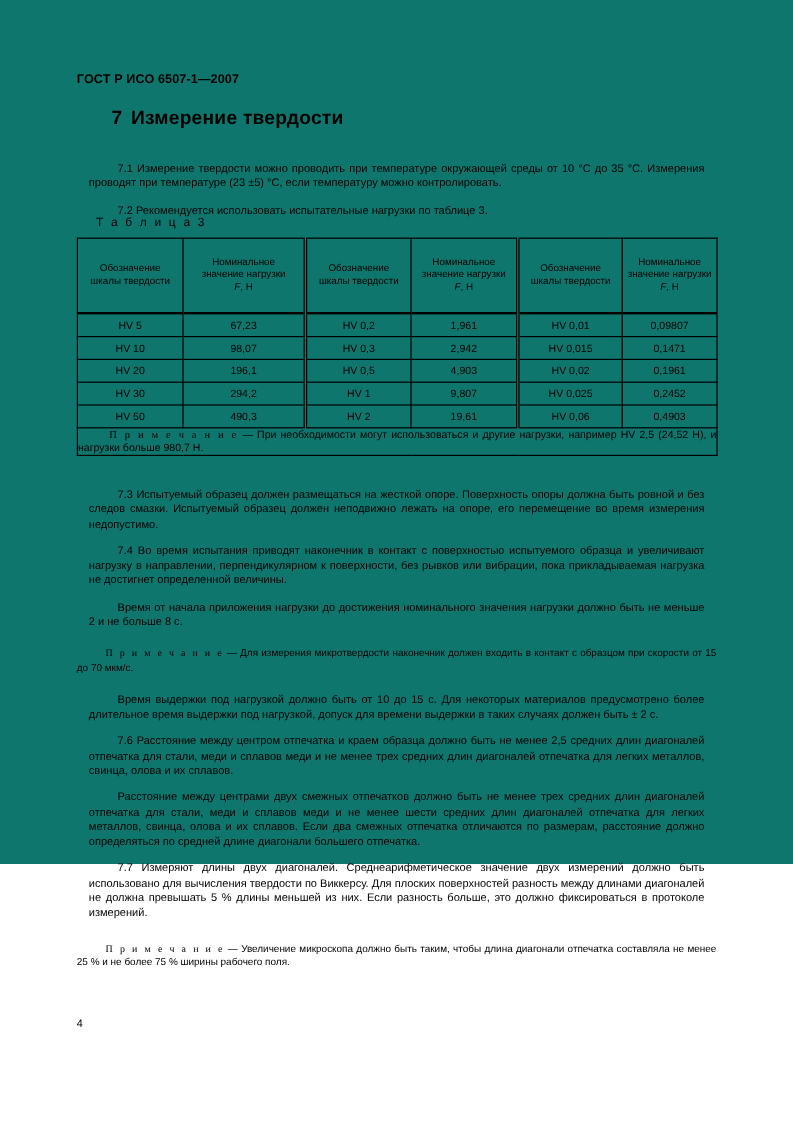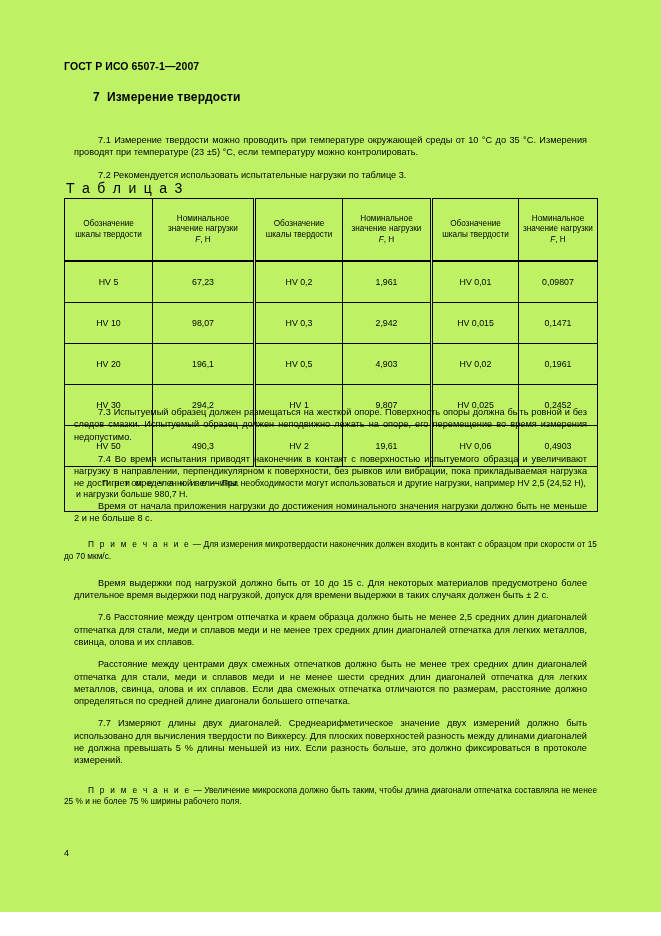--- a/index.html
+++ b/index.html
@@ -13,41 +13,41 @@
     font-family: "Liberation Sans", sans-serif;
     color: #000000;
     position: relative;
     overflow: hidden;
   }
   .page {
     position: absolute;
     left: 0;
     top: 0;
     width: 661px;
-    height: 912px;
-    background: #bef264;
+    height: 720px;
+    background: #0f766e;
   }
 
   
   .doc-header {
     position: absolute;
     left: 64px;
     top: 60px;
     font-size: 10.5px;
     font-weight: bold;
     letter-spacing: 0.1px;
     white-space: nowrap;
   }
 
   
   .section-heading {
     position: absolute;
     left: 93px;
     top: 90px;
-    font-size: 12px;
+    font-size: 16px;
     font-weight: bold;
     letter-spacing: 0.2px;
     white-space: nowrap;
   }
   .section-heading .num { margin-right: 7px; }
 
   
   .body-block {
     position: absolute;
     left: 64px;
@@ -62,49 +62,49 @@
     text-indent: 24px;
     text-align: justify;
   }
   p.note {
     margin: 0;
     text-indent: 24px;
     font-size: 8.3px;
     line-height: 11.2px;
     text-align: justify;
   }
-  .sp { letter-spacing: 1.7px; }
+  .sp { letter-spacing: 1.7px; font-family: Liberation Serif, serif; }
   .gap-s { height: 5px; }
   .gap-m { height: 8px; }
 
   
   .table-caption {
     position: absolute;
-    left: 66px;
+    left: 80px;
     top: 180px;
-    font-size: 14px;
+    font-size: 10px;
     letter-spacing: 1.8px;
   }
 
   
   .tbl-wrap {
     position: absolute;
     left: 64px;
     top: 198px;
     width: 533px;
   }
   table.t3 {
     border-collapse: collapse;
     width: 533px;
     table-layout: fixed;
     font-size: 8.6px;
   }
   table.t3 td, table.t3 th {
     border: 1px solid #000;
-    padding: 11px;
+    padding: 0;
     font-weight: normal;
     text-align: center;
     vertical-align: middle;
   }
   table.t3 thead th {
     height: 57px;
     font-size: 8.2px;
     line-height: 10.6px;
     padding: 2px 3px;
   }

